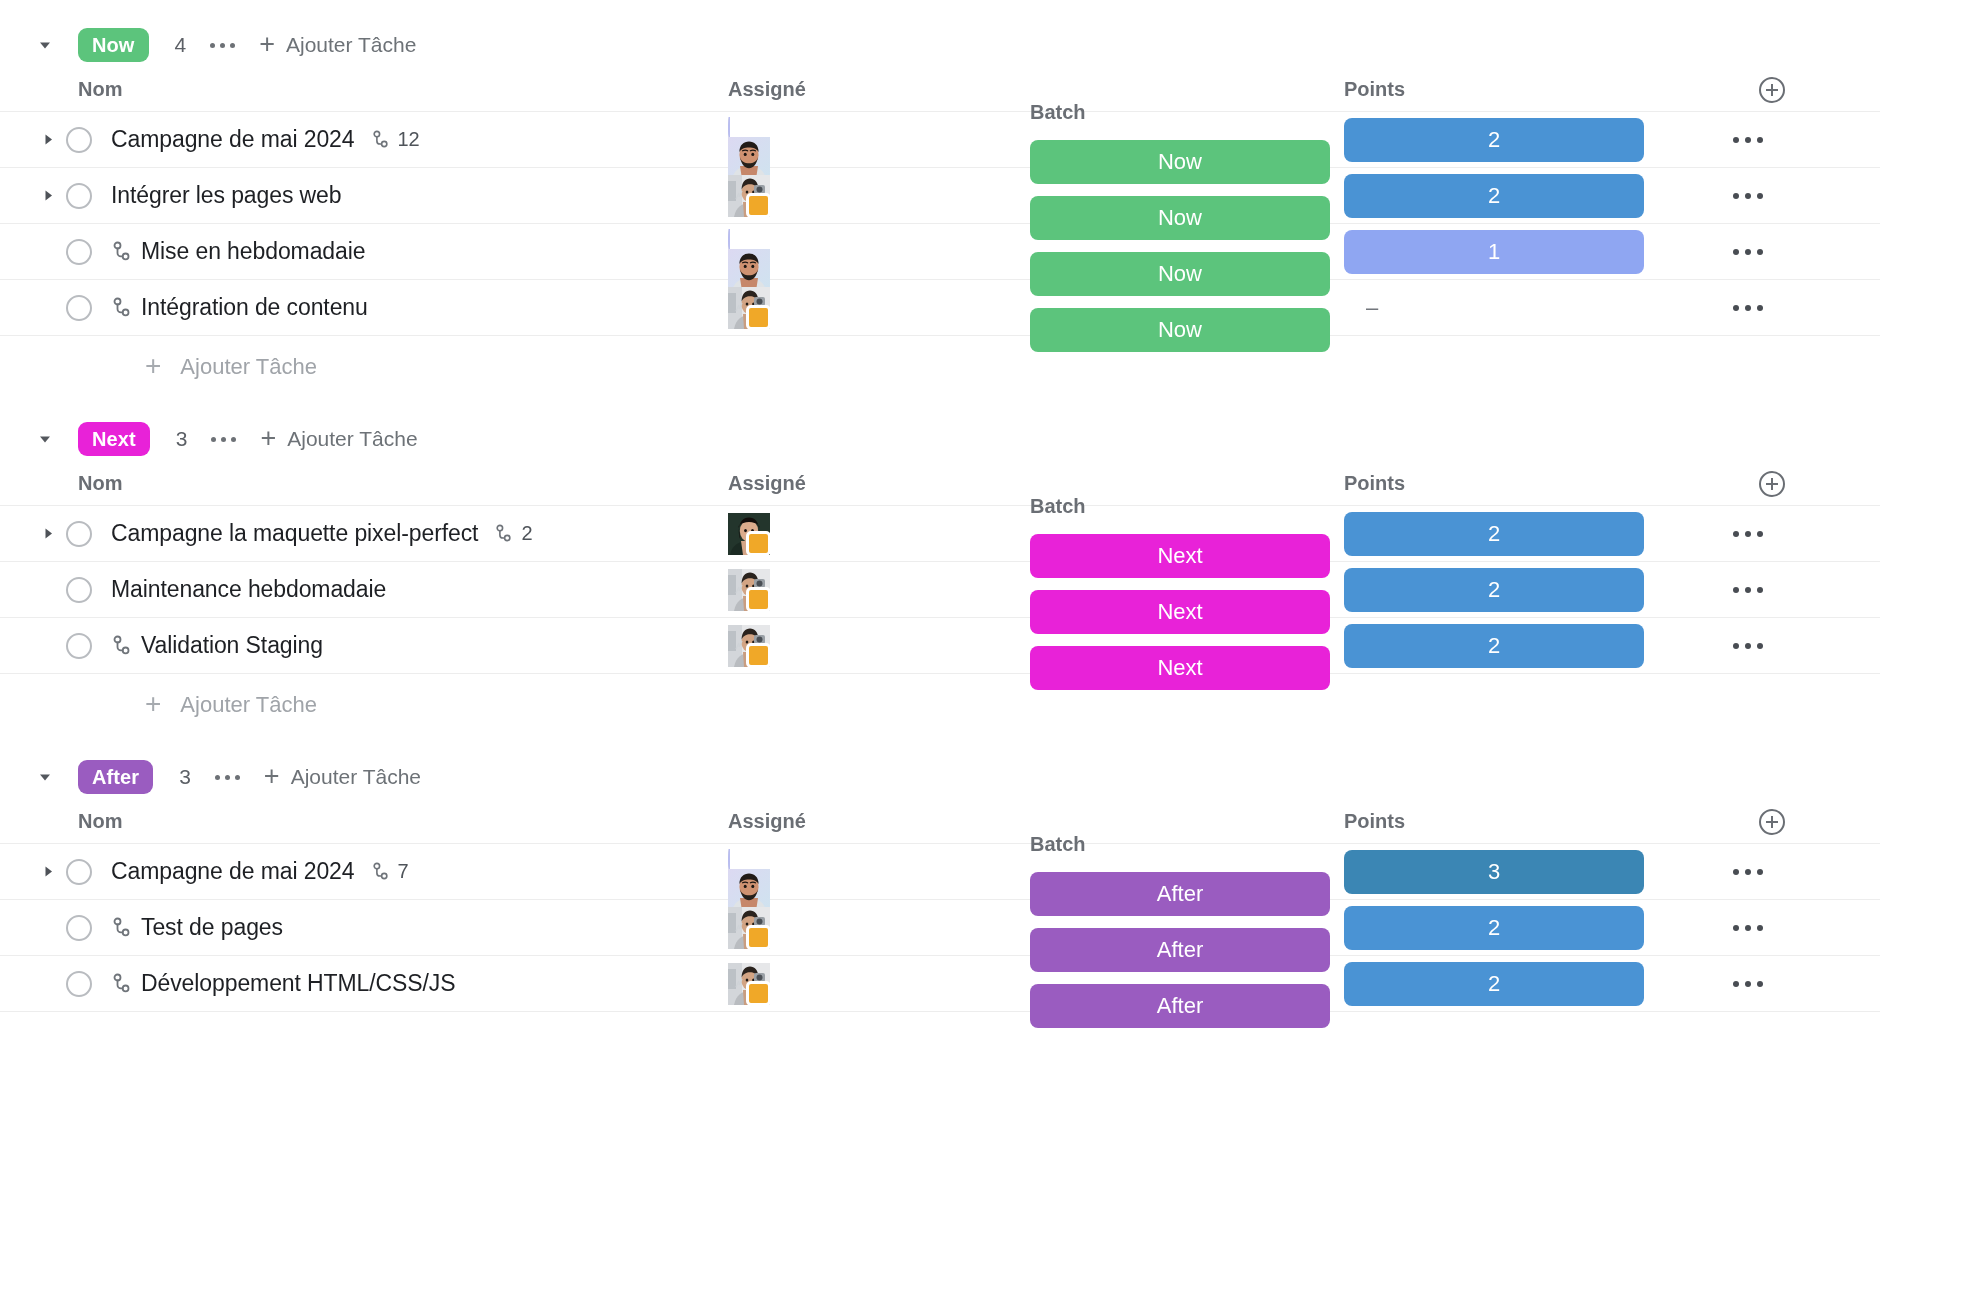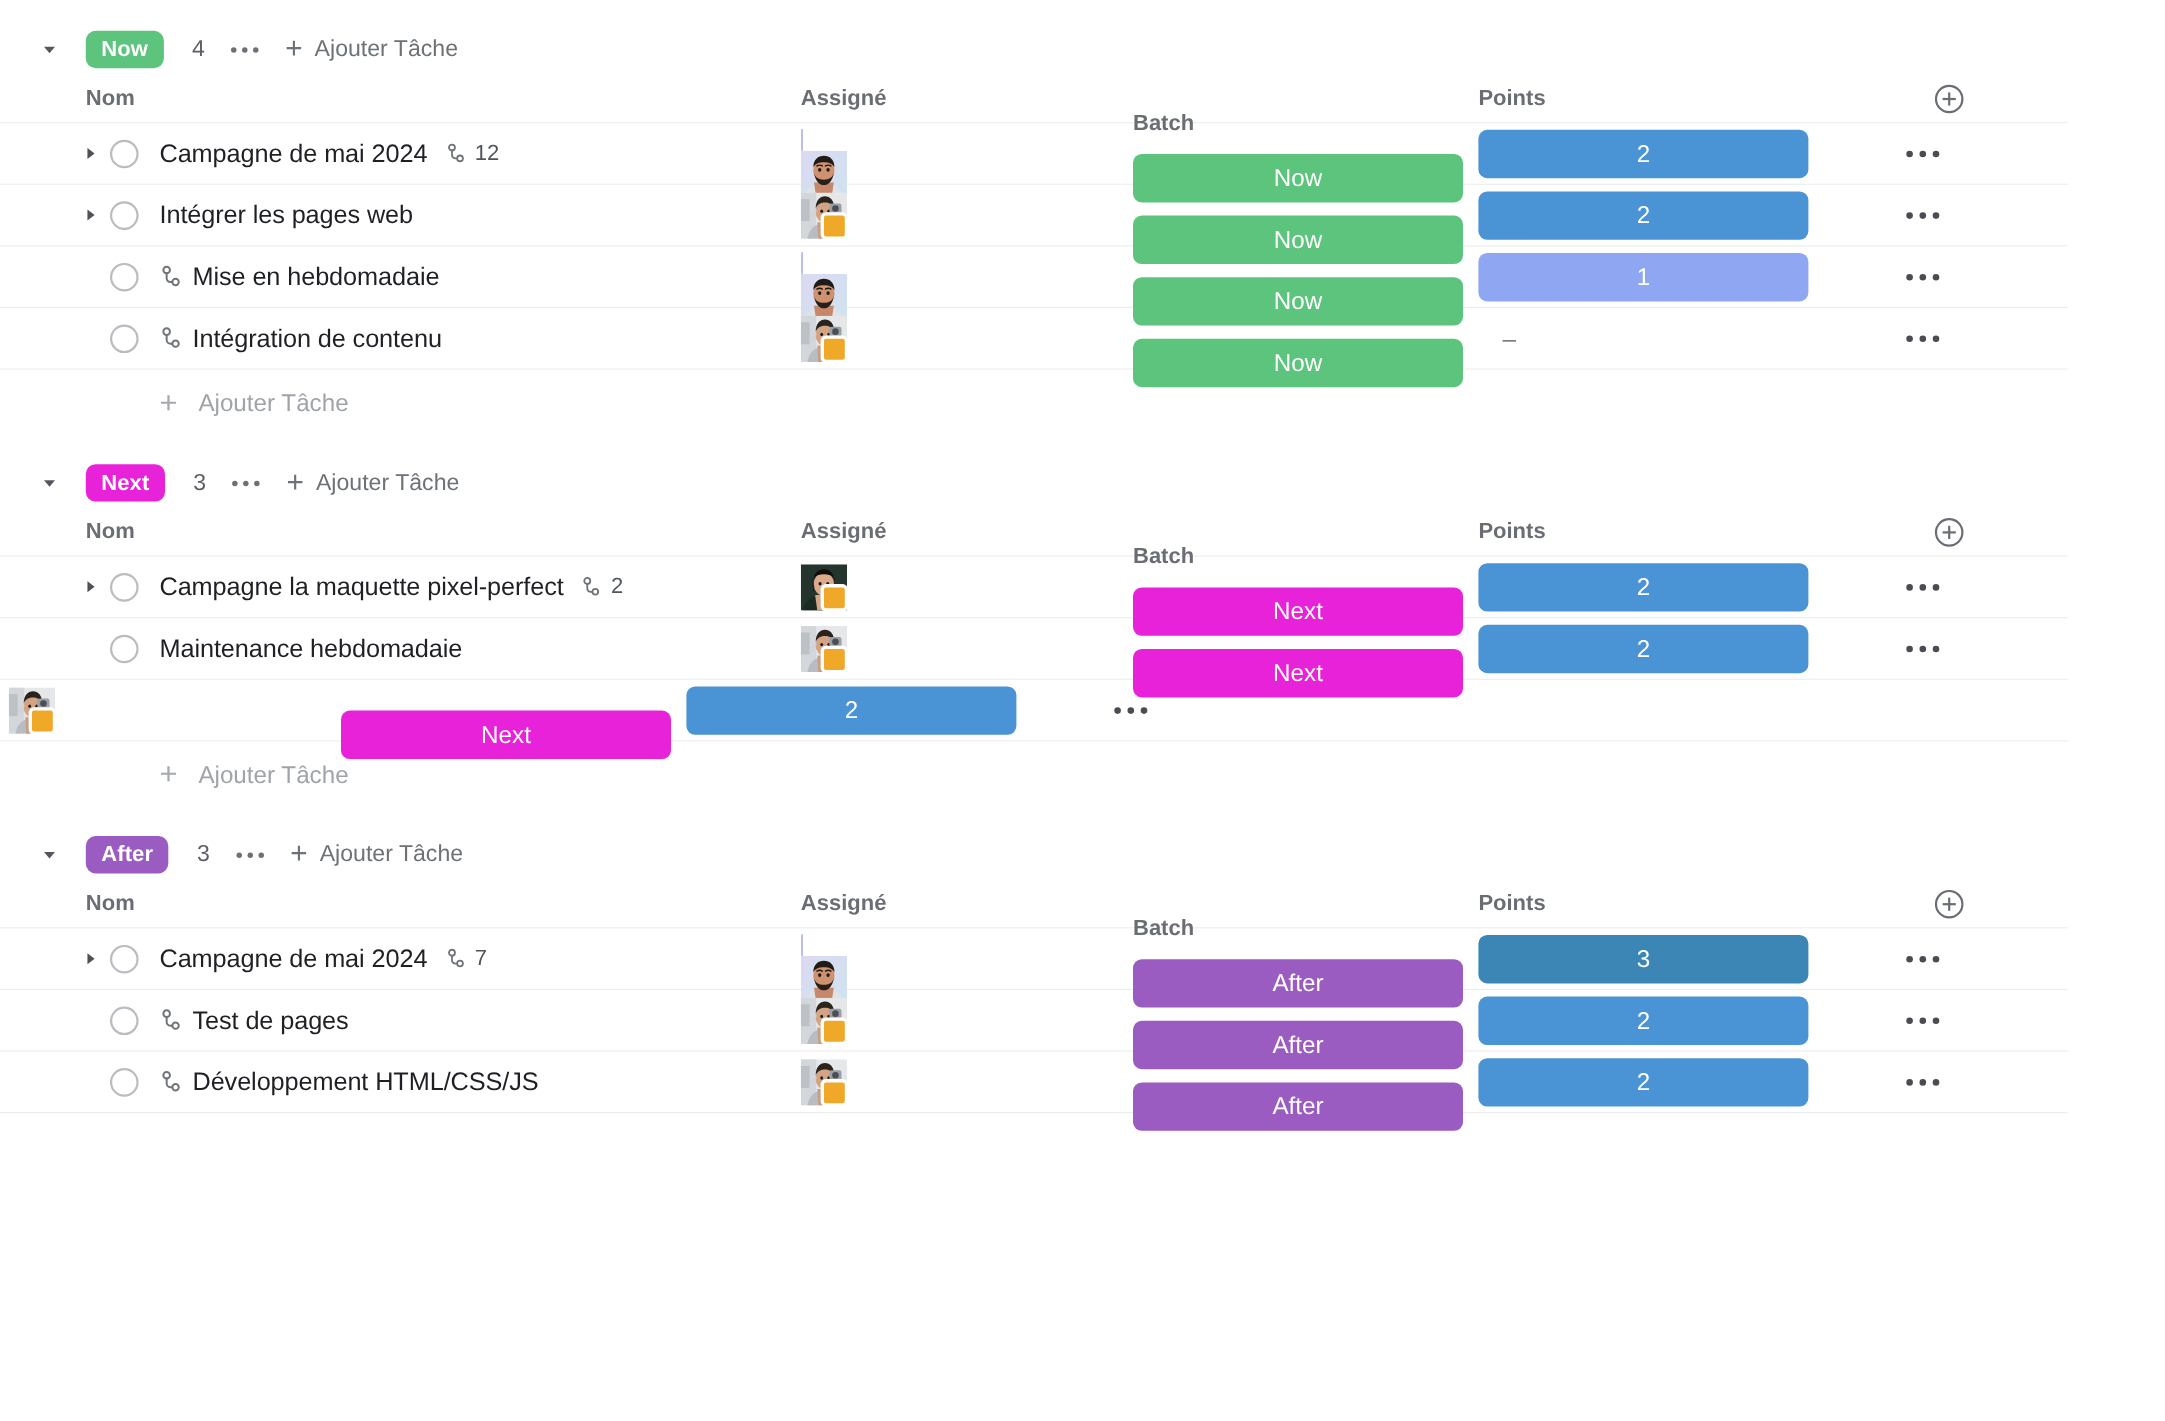--- a/index.html
+++ b/index.html
@@ -110,21 +110,21 @@
   }
 
   .col-head-row {
     height: 44px;
     border-bottom: 1px solid #ededed;
   }
 
   .task-row { height: 56px; }
 
   
-  .c-name   { width: 720px; padding-left: 112px; display: flex; align-items: center; }
+  .c-name   { width: 720px; padding-left: 78px; display: flex; align-items: center; }
   .c-assign { width: 310px; display: flex; align-items: flex-start; padding-left: 8px; }
   .c-batch  { width: 314px; display: flex; align-items: center; margin-top: 45px; }
   .c-points { width: 320px; display: flex; align-items: center; }
   .c-menu   { width: 216px; display: flex; align-items: center; justify-content: center; }
 
   .col-head-row .c-name   { padding-left: 78px; }
   .col-head-row .c-assign { padding-left: 8px; }
 
   .head-label {
     font-size: 20px;
@@ -613,20 +613,32 @@
           </div>
           <div class="c-menu">
             <span class="row-dots">
               <i></i>
               <i></i>
               <i></i>
             </span>
           </div>
         </div>
         <div class="row task-row">
+          <div class="c-name">
+            <span class="expand-tri hidden"></span>
+            <span class="check-circle"></span>
+            <span class="sub-icon">
+              <svg width="21" height="22" viewBox="0 0 21 22">
+                <circle cx="6.5" cy="4.5" r="3" fill="none" stroke="#6f747a" stroke-width="1.8"></circle>
+                <path d="M6.5 7.5 v4.5 a3.4 3.4 0 0 0 3.4 3.4 h1.6" fill="none" stroke="#6f747a" stroke-width="1.8" stroke-linecap="round"></path>
+                <circle cx="14.6" cy="15.4" r="2.9" fill="none" stroke="#6f747a" stroke-width="1.8"></circle>
+              </svg>
+            </span>
+            <span class="task-title subtitle-indent">Validation Staging</span>
+          </div>
           <div class="c-assign">
             <span class="avatar-wrap"><span class="avatar"><svg viewBox="0 0 42 42" preserveAspectRatio="xMidYMid slice">
                   <rect width="42" height="42" fill="#e6e7e9"></rect>
                   <rect x="0" y="0" width="14" height="42" fill="#d3d6da"></rect>
                   <rect x="0" y="6" width="8" height="20" fill="#bcc1c6"></rect>
                   <path d="M6 42 c2-10 8-14 16-14 s15 4 17 14z" fill="#b9bcc0"></path>
                   <path d="M15 27 h13 l-1 15 H16z" fill="#c99d80"></path>
                   <ellipse cx="22" cy="17.5" rx="8.6" ry="10" fill="#d2a484"></ellipse>
                   <path d="M13.6 14.4 c0-7.4 3.8-11 8.4-11 s8.4 3.6 8.4 11 c-1.8-3.8-4.8-5.2-8.4-5.2 s-6.6 1.4-8.4 5.2z" fill="#2a231e"></path>
                   <ellipse cx="19" cy="17" rx="1.3" ry="1.5" fill="#1f1915"></ellipse>

